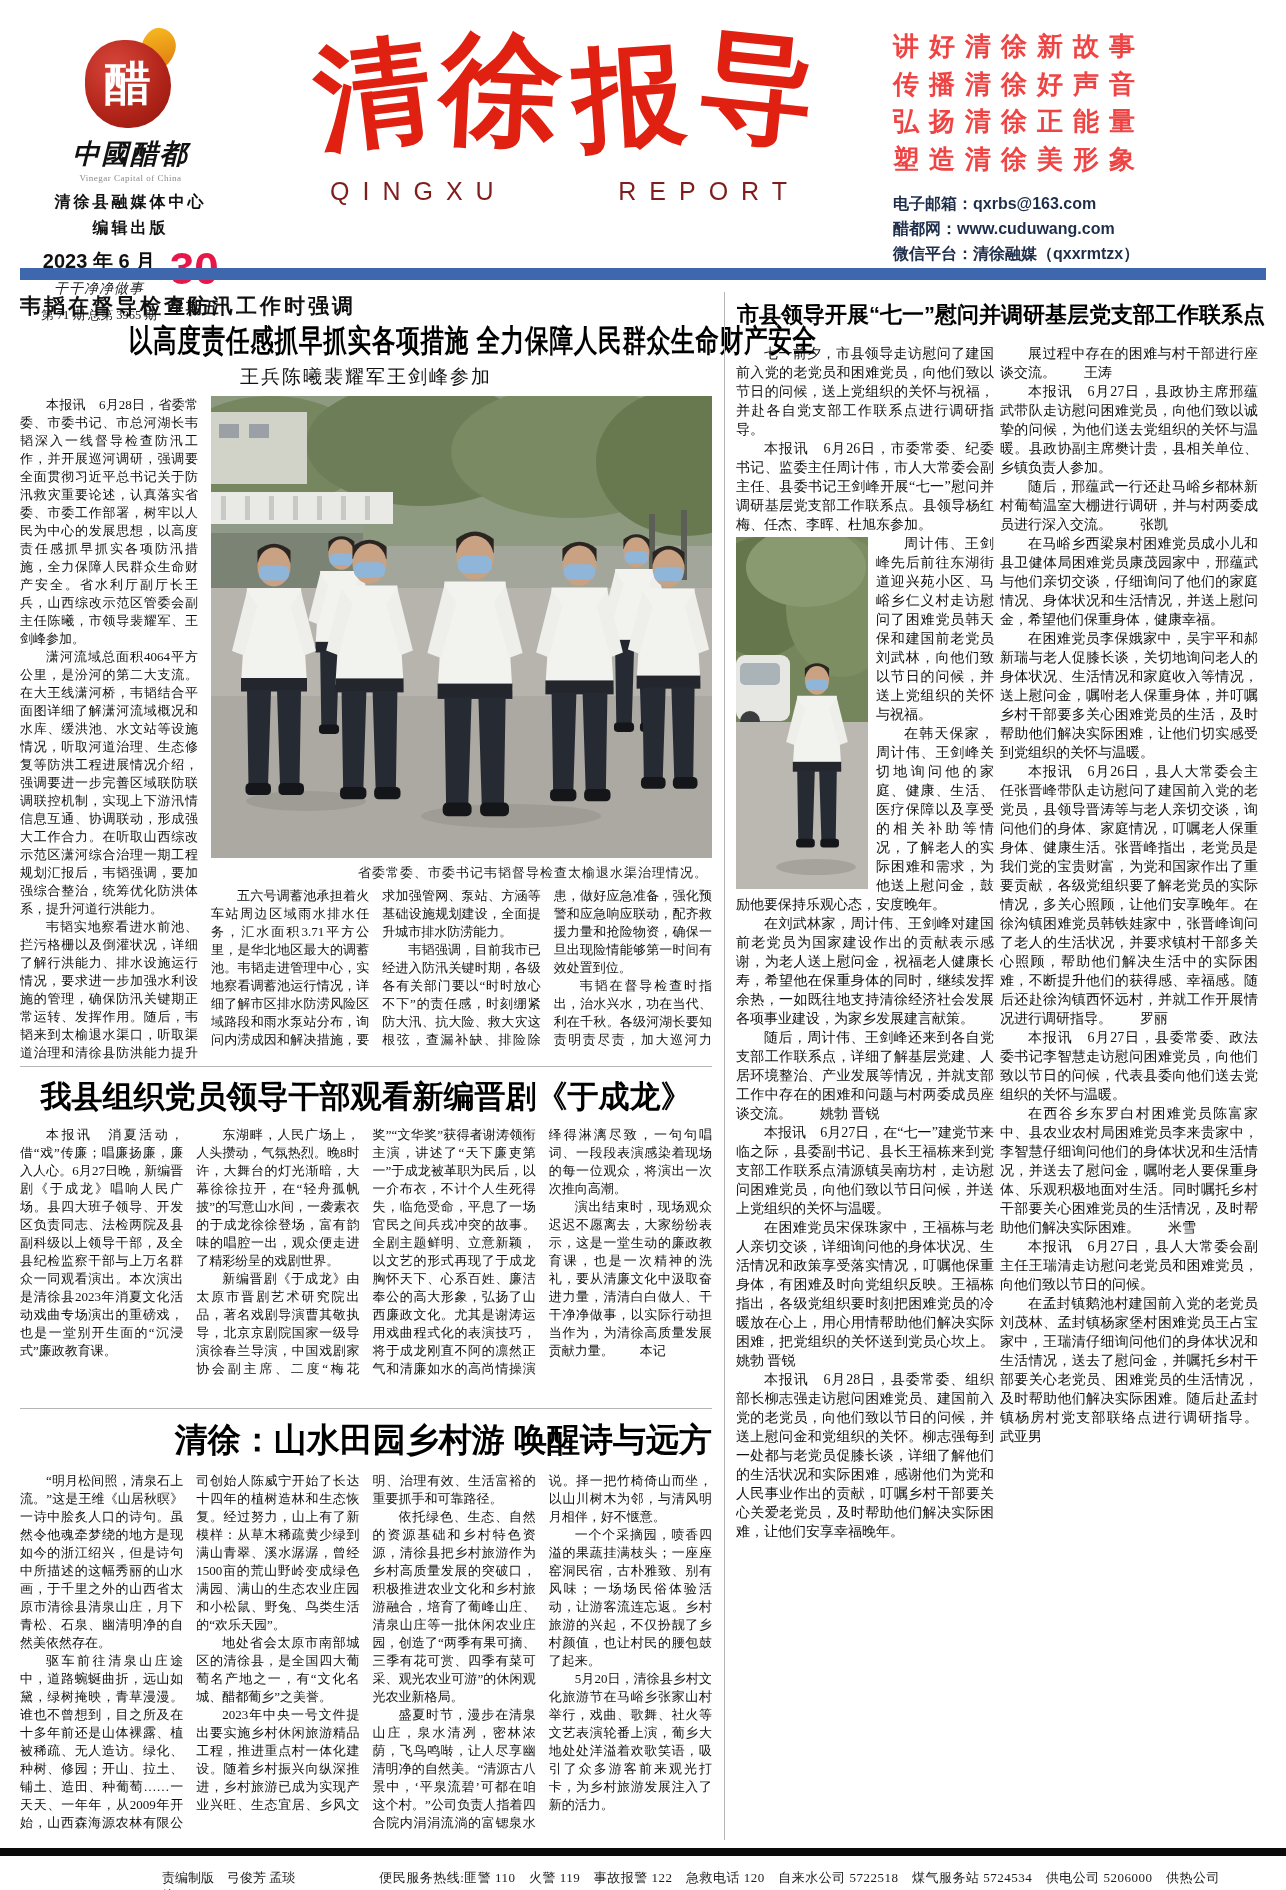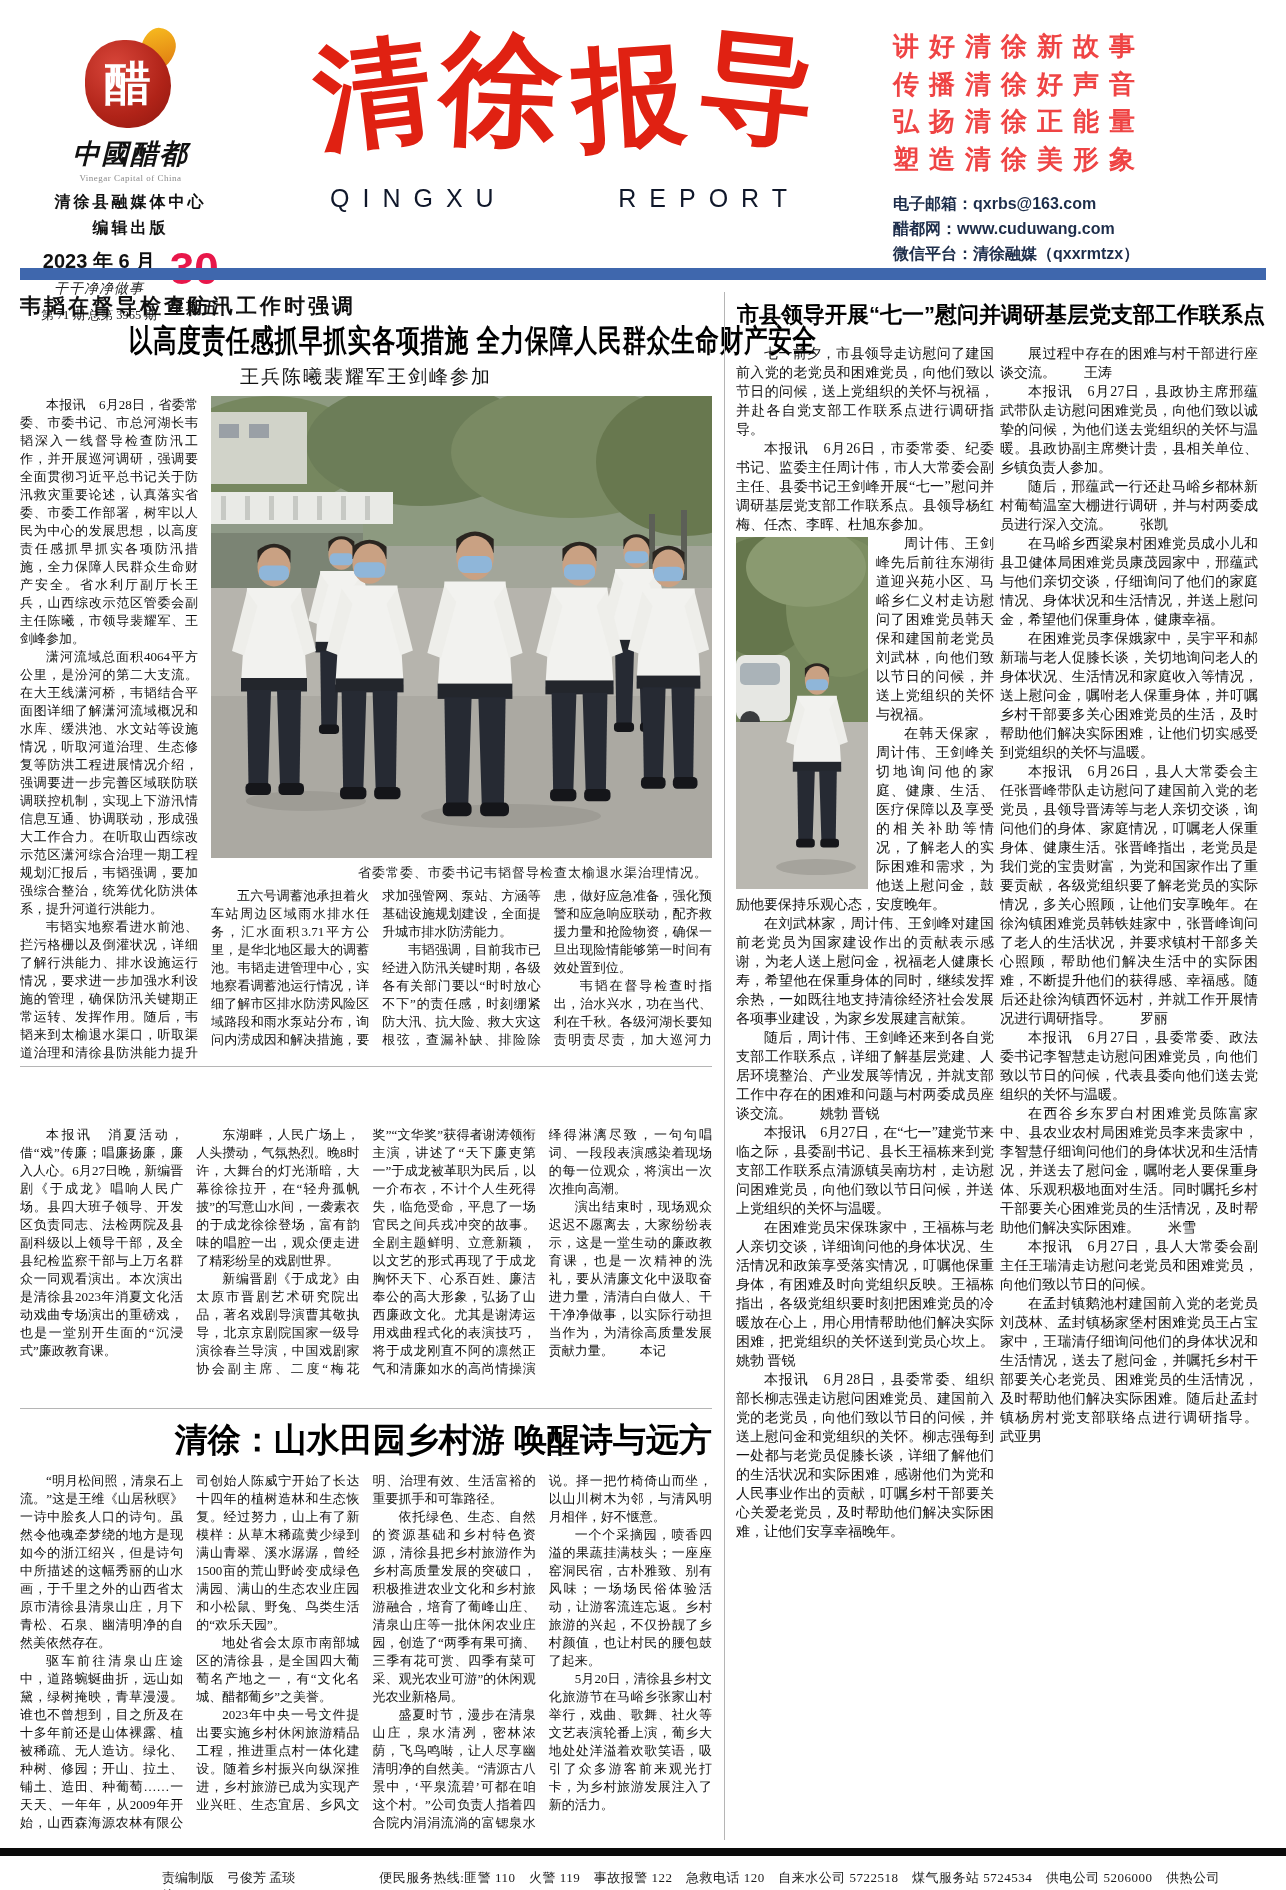--- a/index.html
+++ b/index.html
@@ -25,22 +25,22 @@
   .issue{font-size:12.5px;margin-top:9px;white-space:nowrap;}
   .day-num{font-size:44px;line-height:42px;font-weight:900;color:#e8174a;font-family:"Liberation Sans",sans-serif;}
   .weekday{font-size:16px;font-weight:bold;margin-top:8px;font-family:"Liberation Sans",sans-serif;letter-spacing:1px;}
   .mh-center{position:absolute;left:245px;top:14px;width:640px;text-align:center;}
   .paper-title{display:flex;justify-content:center;gap:12px;height:158px;}
   .tc{font-size:116px;line-height:150px;color:#e02112;font-family:"DejaVu Serif",serif;font-weight:bold;display:inline-block;}
   .tc1{transform:rotate(-7deg) translateY(4px);}
   .tc2{transform:rotate(3deg) scale(1.05);}
   .tc3{transform:rotate(-4deg) translateY(7px) scale(.96);}
   .tc4{transform:rotate(6deg) translateY(-2px);}
-  .title-en{display:flex;justify-content:space-between;width:470px;margin:12px auto 0;
-            font-family:"Liberation Sans",sans-serif;font-size:25px;color:#0f172a;letter-spacing:13px;}
+  .title-en{display:flex;justify-content:space-between;width:470px;margin:5px auto 0;
+            font-family:"Liberation Sans",sans-serif;font-size:25px;color:#7f1d1d;letter-spacing:13px;}
   .mh-right{position:absolute;left:893px;top:28px;width:378px;}
   .slogans .li{font-size:26px;font-weight:700;color:#ef4444;letter-spacing:10px;line-height:37.5px;
                font-family:Liberation Sans, sans-serif;white-space:nowrap;}
   .contacts{margin-top:13px;}
   .contacts .li{font-size:16px;font-weight:700;color:#1d2d4a;line-height:25px;font-family:"Liberation Sans",sans-serif;white-space:nowrap;}
   .blue-bar{position:absolute;left:20px;top:268px;width:1246px;height:12px;background:#3f67ad;}
   
   .artcol{font-size:13px;line-height:18px;text-align:justify;}
   .artcol .li{text-indent:2em;}
   .headline-sans{font-family:"Liberation Sans",sans-serif;font-weight:900;color:#000;}
@@ -201,20 +201,21 @@
       <div class="art1-cols3 artcol">
           <p class="li">五六号调蓄池承担着火车站周边区域雨水排水任务，汇水面积3.71平方公里，是华北地区最大的调蓄池。韦韬走进管理中心，实地察看调蓄池运行情况，详细了解市区排水防涝风险区域路段和雨水泵站分布，询问内涝成因和解决措施，要求加强管网、泵站、方涵等基础设施规划建设，全面提升城市排水防涝能力。</p>
           <p class="li">韦韬强调，目前我市已经进入防汛关键时期，各级各有关部门要以“时时放心不下”的责任感，时刻绷紧防大汛、抗大险、救大灾这根弦，查漏补缺、排险除患，做好应急准备，强化预警和应急响应联动，配齐救援力量和抢险物资，确保一旦出现险情能够第一时间有效处置到位。</p>
           <p class="li">韦韬在督导检查时指出，治水兴水，功在当代、利在千秋。各级河湖长要知责明责尽责，加大巡河力度，持续强化流域水生态修复和综合治理，为实现“一泓清水入黄河”作出太原贡献。　　殷雪莹 胡引平</p>
         </div>
     </div>
   </div>
 
   <div class="hairline" style="top:1066px"></div>
 
+  <div class="art2-head headline-sans">我县组织党员领导干部观看新编晋剧《于成龙》</div>
   <div class="art2-body artcol">
       <p class="li">本报讯　消夏活动，借“戏”传廉；唱廉扬廉，廉入人心。6月27日晚，新编晋剧《于成龙》唱响人民广场。县四大班子领导、开发区负责同志、法检两院及县副科级以上领导干部，及全县纪检监察干部与上万名群众一同观看演出。本次演出是清徐县2023年消夏文化活动戏曲专场演出的重磅戏，也是一堂别开生面的“沉浸式”廉政教育课。</p>
       <p class="li">东湖畔，人民广场上，人头攒动，气氛热烈。晚8时许，大舞台的灯光渐暗，大幕徐徐拉开，在“轻舟孤帆披”的写意山水间，一袭素衣的于成龙徐徐登场，富有韵味的唱腔一出，观众便走进了精彩纷呈的戏剧世界。</p>
       <p class="li">新编晋剧《于成龙》由太原市晋剧艺术研究院出品，著名戏剧导演曹其敬执导，北京京剧院国家一级导演徐春兰导演，中国戏剧家协会副主席、二度“梅花奖”“文华奖”获得者谢涛领衔主演，讲述了“天下廉吏第一”于成龙被革职为民后，以一介布衣，不计个人生死得失，临危受命，平息了一场官民之间兵戎冲突的故事。全剧主题鲜明、立意新颖，以文艺的形式再现了于成龙胸怀天下、心系百姓、廉洁奉公的高大形象，弘扬了山西廉政文化。尤其是谢涛运用戏曲程式化的表演技巧，将于成龙刚直不阿的凛然正气和清廉如水的高尚情操演绎得淋漓尽致，一句句唱词、一段段表演感染着现场的每一位观众，将演出一次次推向高潮。</p>
       <p class="li">演出结束时，现场观众迟迟不愿离去，大家纷纷表示，这是一堂生动的廉政教育课，也是一次精神的洗礼，要从清廉文化中汲取奋进力量，清清白白做人、干干净净做事，以实际行动担当作为，为清徐高质量发展贡献力量。　　本记</p>
     </div>
 
   <div class="hairline" style="top:1408px"></div>
 
   <div class="art3-head headline-sans">清徐：山水田园乡村游  唤醒诗与远方</div>

